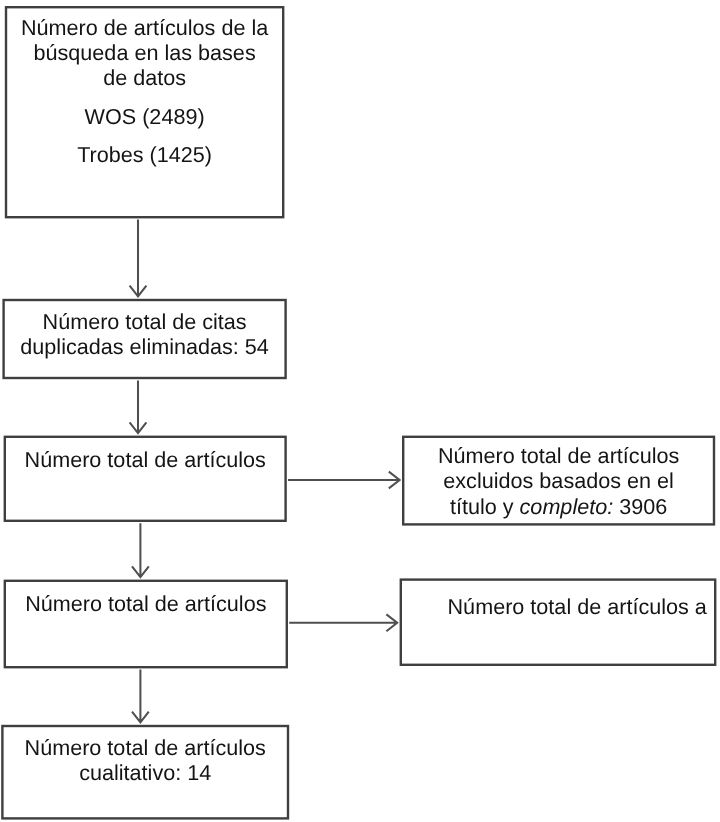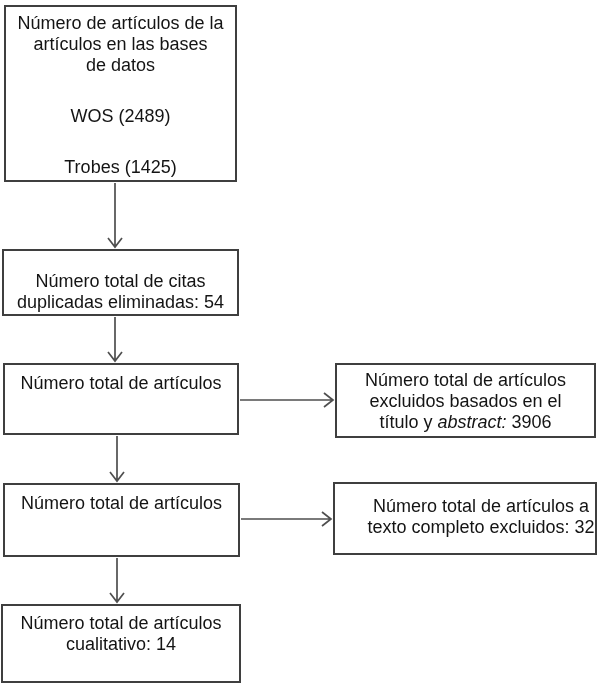--- a/index.html
+++ b/index.html
@@ -22,42 +22,42 @@
     border: 2px solid #3f3f3f;
     background: #ffffff;
     text-align: center;
     font-size: 18px;
     line-height: 21px;
   }
   .box .line {
     white-space: nowrap;
   }
   .db-line {
-    margin-top: 30px;
+    margin-top: 11px;
     white-space: nowrap;
   }
   .italic {
     font-style: italic;
   }
   #arrows {
     position: absolute;
     left: 0;
     top: 0;
     width: 600px;
     height: 685px;
     pointer-events: none;
   }
   #arrows path {
     stroke: #4f4f4f;
     stroke-width: 1.7;
     fill: none;
   }
   
   #box-sources        { left: 4px;   top: 5px;   width: 233px; height: 177px; padding-top: 6px; }
-  #box-duplicates     { left: 2px;   top: 249px; width: 237px; height: 67px;  padding-top: 20px; }
+  #box-duplicates     { left: 2px;   top: 249px; width: 237px; height: 67px;  padding-top: 7px; }
   #box-identified     { left: 3px;   top: 363px; width: 236px; height: 72px;  padding-top: 8px; }
   #box-fulltext       { left: 3px;   top: 483px; width: 237px; height: 74px;  padding-top: 8px; }
   #box-included       { left: 1px;   top: 604px; width: 240px; height: 79px;  padding-top: 7px; }
   #box-excluded-ta    { left: 335px; top: 363px; width: 261px; height: 75px;  padding-top: 5px; }
   #box-ft-excluded    { left: 333px; top: 482px; width: 264px; height: 73px;  padding-top: 12px; padding-left: 32px; }
 </style>
 </head>
 <body>
 
 <div id="stage">
@@ -66,48 +66,47 @@
     <path d="M115 183 L115 247 M108 238 L115 247 L122 238"></path>
     <path d="M115 317 L115 361 M108 352 L115 361 L122 352"></path>
     <path d="M117 436 L117 481 M110 472 L117 481 L124 472"></path>
     <path d="M117 558 L117 602 M110 593 L117 602 L124 593"></path>
     <path d="M240 400 L333 400 M324 393 L333 400 L324 407"></path>
     <path d="M241 519 L331 519 M322 512 L331 519 L322 526"></path>
   </svg>
 
   <div class="box" id="box-sources">
     <div class="line">Número de artículos de la</div>
-    <div class="line">artículos en las bases</div>
+    <div class="line">búsqueda en las bases</div>
     <div class="line">de datos</div>
     <div class="db-line">WOS (2489)</div>
     <div class="db-line">Trobes (1425)</div>
   </div>
 
   <div class="box" id="box-duplicates">
     <div class="line">Número total de citas</div>
     <div class="line">duplicadas eliminadas: 54</div>
   </div>
 
   <div class="box" id="box-identified">
     <div class="line">Número total de artículos</div>
   </div>
 
   <div class="box" id="box-excluded-ta">
     <div class="line">Número total de artículos</div>
     <div class="line">excluidos basados en el</div>
-    <div class="line"><span>título y </span><span class="italic">abstract:</span><span> 3906</span></div>
+    <div class="line"><span>título y </span><span class="italic">completo:</span><span> 3906</span></div>
   </div>
 
   <div class="box" id="box-fulltext">
     <div class="line">Número total de artículos</div>
   </div>
 
   <div class="box" id="box-ft-excluded">
     <div class="line">Número total de artículos a</div>
-    <div class="line">texto completo excluidos: 32</div>
   </div>
 
   <div class="box" id="box-included">
     <div class="line">Número total de artículos</div>
     <div class="line">cualitativo: 14</div>
   </div>
 
 </div>
 
 </body></html>

